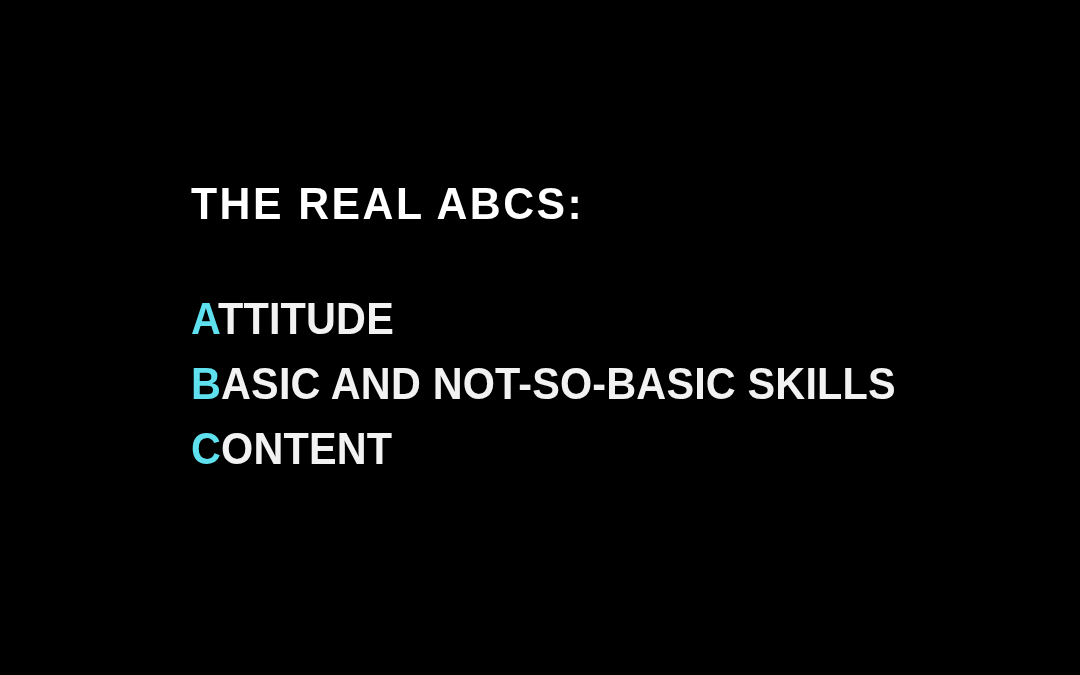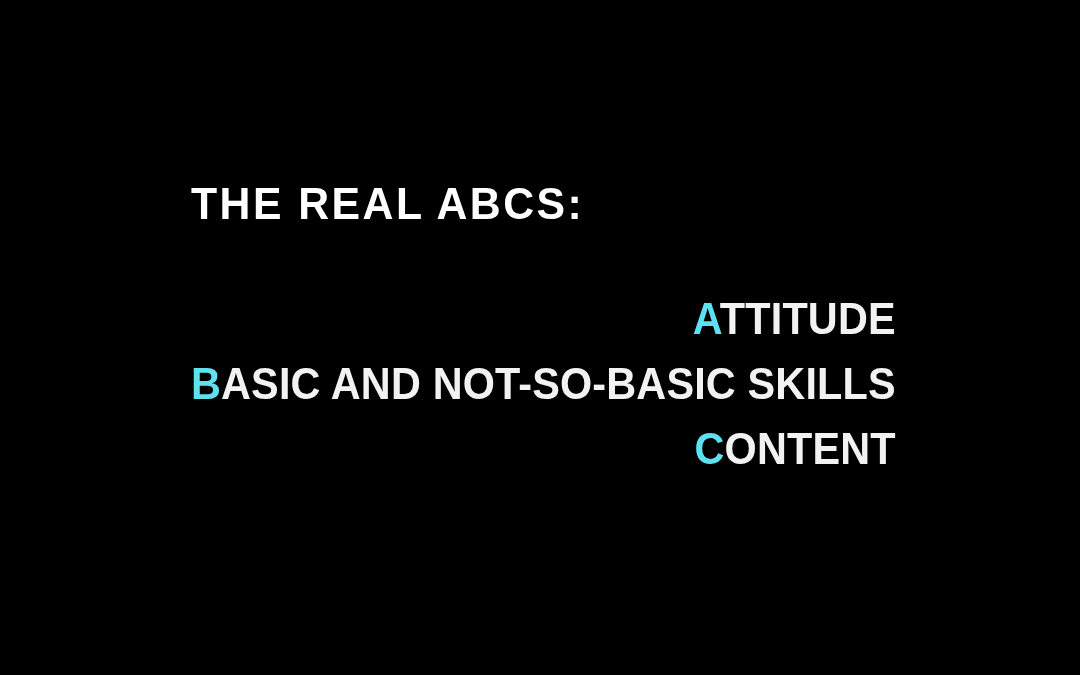--- a/index.html
+++ b/index.html
@@ -13,21 +13,20 @@
     background: #000000;
     overflow: hidden;
     font-family: "Liberation Sans", "DejaVu Sans", sans-serif;
   }
 
   #slide {
     position: relative;
     width: 1080px;
     height: 675px;
     background: #000000;
-    text-align: right;
   }
 
   
   #slide-heading {
     position: absolute;
     left: 191px;
     top: 178px;
     font-size: 45px;
     font-weight: 700;
     line-height: 52px;

